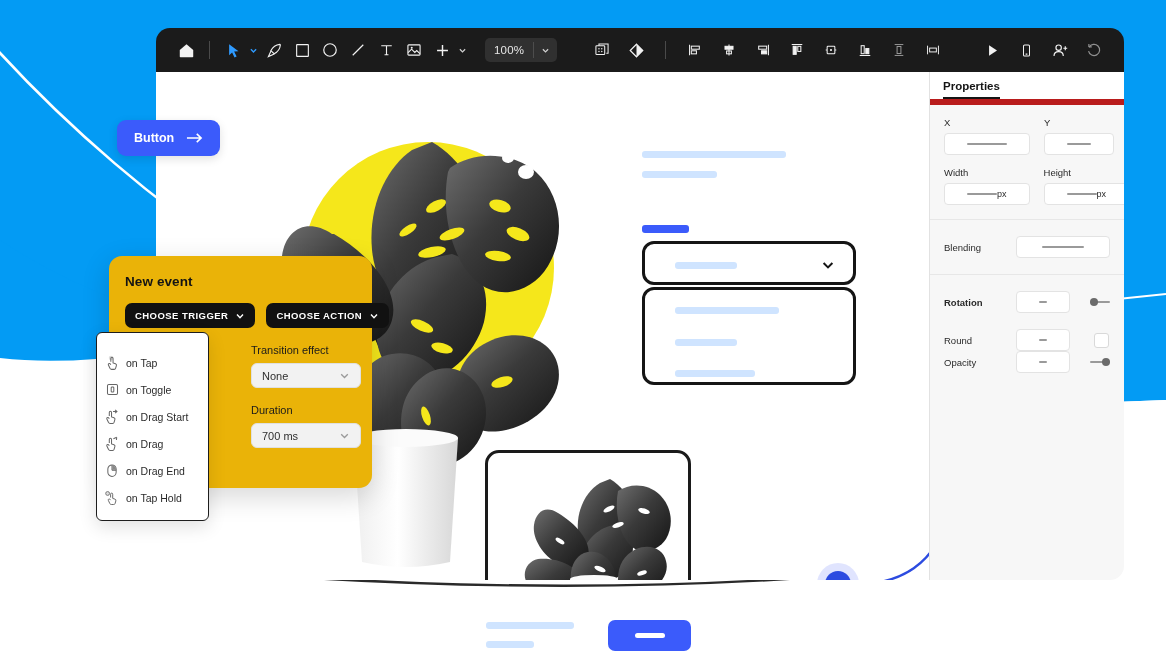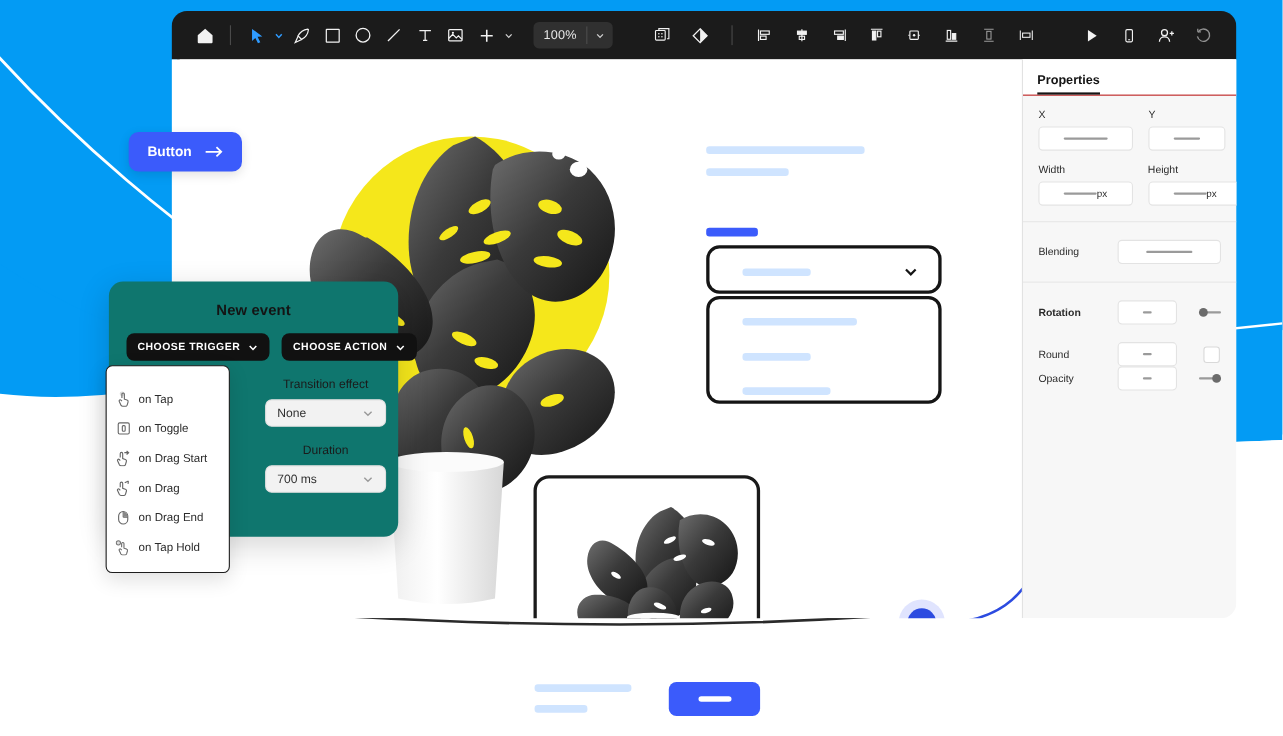--- a/index.html
+++ b/index.html
@@ -14,21 +14,21 @@
     background: #ffffff;
     overflow: hidden;
   }
 
   
   .bg-svg { position: absolute; inset: 0; width: 1166px; height: 669px; }
 
   
   #app-window {
     position: absolute;
-    left: 156px; top: 10px;
+    left: 156px; top: 28px;
     width: 968px; height: 552px;
   }
   .win-svg { position:absolute; left:-6px; top:-6px; width:984px; height:572px; }
 
   #win-inner {
     position: absolute; inset: 0;
     border-radius: 14px;
     overflow: hidden;
   }
 
@@ -134,21 +134,21 @@
   #props {
     position: absolute; right: 0; top: 44px;
     width: 195px; height: 508px;
     background: #F7F7F7;
     border-left: 1px solid #E2E2E2;
   }
   #props-tabs {
     height: 33px; background:#fff;
     display:flex; align-items:flex-end;
     padding-left: 13px;
-    border-bottom: 1px solid #b91c1c;
+    border-bottom: 6px solid #b91c1c;
   }
   #props-tab {
     font-size: 11.5px; color:#151515; font-weight: 600;
     padding-bottom: 5px; border-bottom: 2.5px solid #151515;
     cursor: pointer;
   }
   .p-sect { padding: 12px 14px 14px 14px; border-bottom: 1px solid #E7E7E7; }
   .p-row { display:flex; gap: 14px; }
   .p-col { flex:1; }
   .p-label { font-size: 9.5px; color:#2a2a2a; margin-bottom: 5px; }
@@ -165,27 +165,26 @@
   .sl .knob { position:absolute; width:8px; height:8px; border-radius:50%; background:#6b6b6b;}
   .sw-empty { width:15px;height:15px;border:1.5px solid #d9d9d9;border-radius:3px;background:#fff;flex:none;cursor:pointer;}
   .sw-box { width:23px;height:17px;border:1.5px solid #d0d0d0;border-radius:4px;background:#fff;flex:none;
             display:flex;align-items:center;justify-content:center;cursor:pointer;}
   .sw-box i { display:block;width:13px;height:8px;background:#fff;border:1px solid #e6e6e6;border-radius:1px;}
   .mini-lines { display:flex;flex-direction:column;gap:3px;width:16px;flex:none;cursor:pointer;}
   .mini-lines u { display:block;height:1.5px;background:#9a9a9a;border-radius:1px;}
 
   
   #new-event {
-    position: absolute; left: 99px; top: 256px;
+    position: absolute; left: 109px; top: 256px;
     width: 263px; height: 232px;
-    background: #0f766e;
+    background: #eab308;
     border-radius: 13px;
     box-shadow: 0 8px 28px rgba(0,0,0,.16);
     padding: 18px 16px;
-    text-align: center;
   }
   #ne-title { font-size: 13.5px; font-weight: 700; color:#141414; letter-spacing:.1px;}
   #ne-btnrow { display:flex; gap: 11px; margin-top: 14px; }
   .ne-btn {
     background:#111; color:#fff; border-radius:7px;
     font-size: 9.5px; font-weight:700; letter-spacing:.45px;
     height: 25px; display:flex; align-items:center; gap:7px;
     padding: 0 10px; cursor:pointer; white-space:nowrap;
   }
   #ne-right { position:absolute; left: 142px; top: 88px; width: 110px;}

